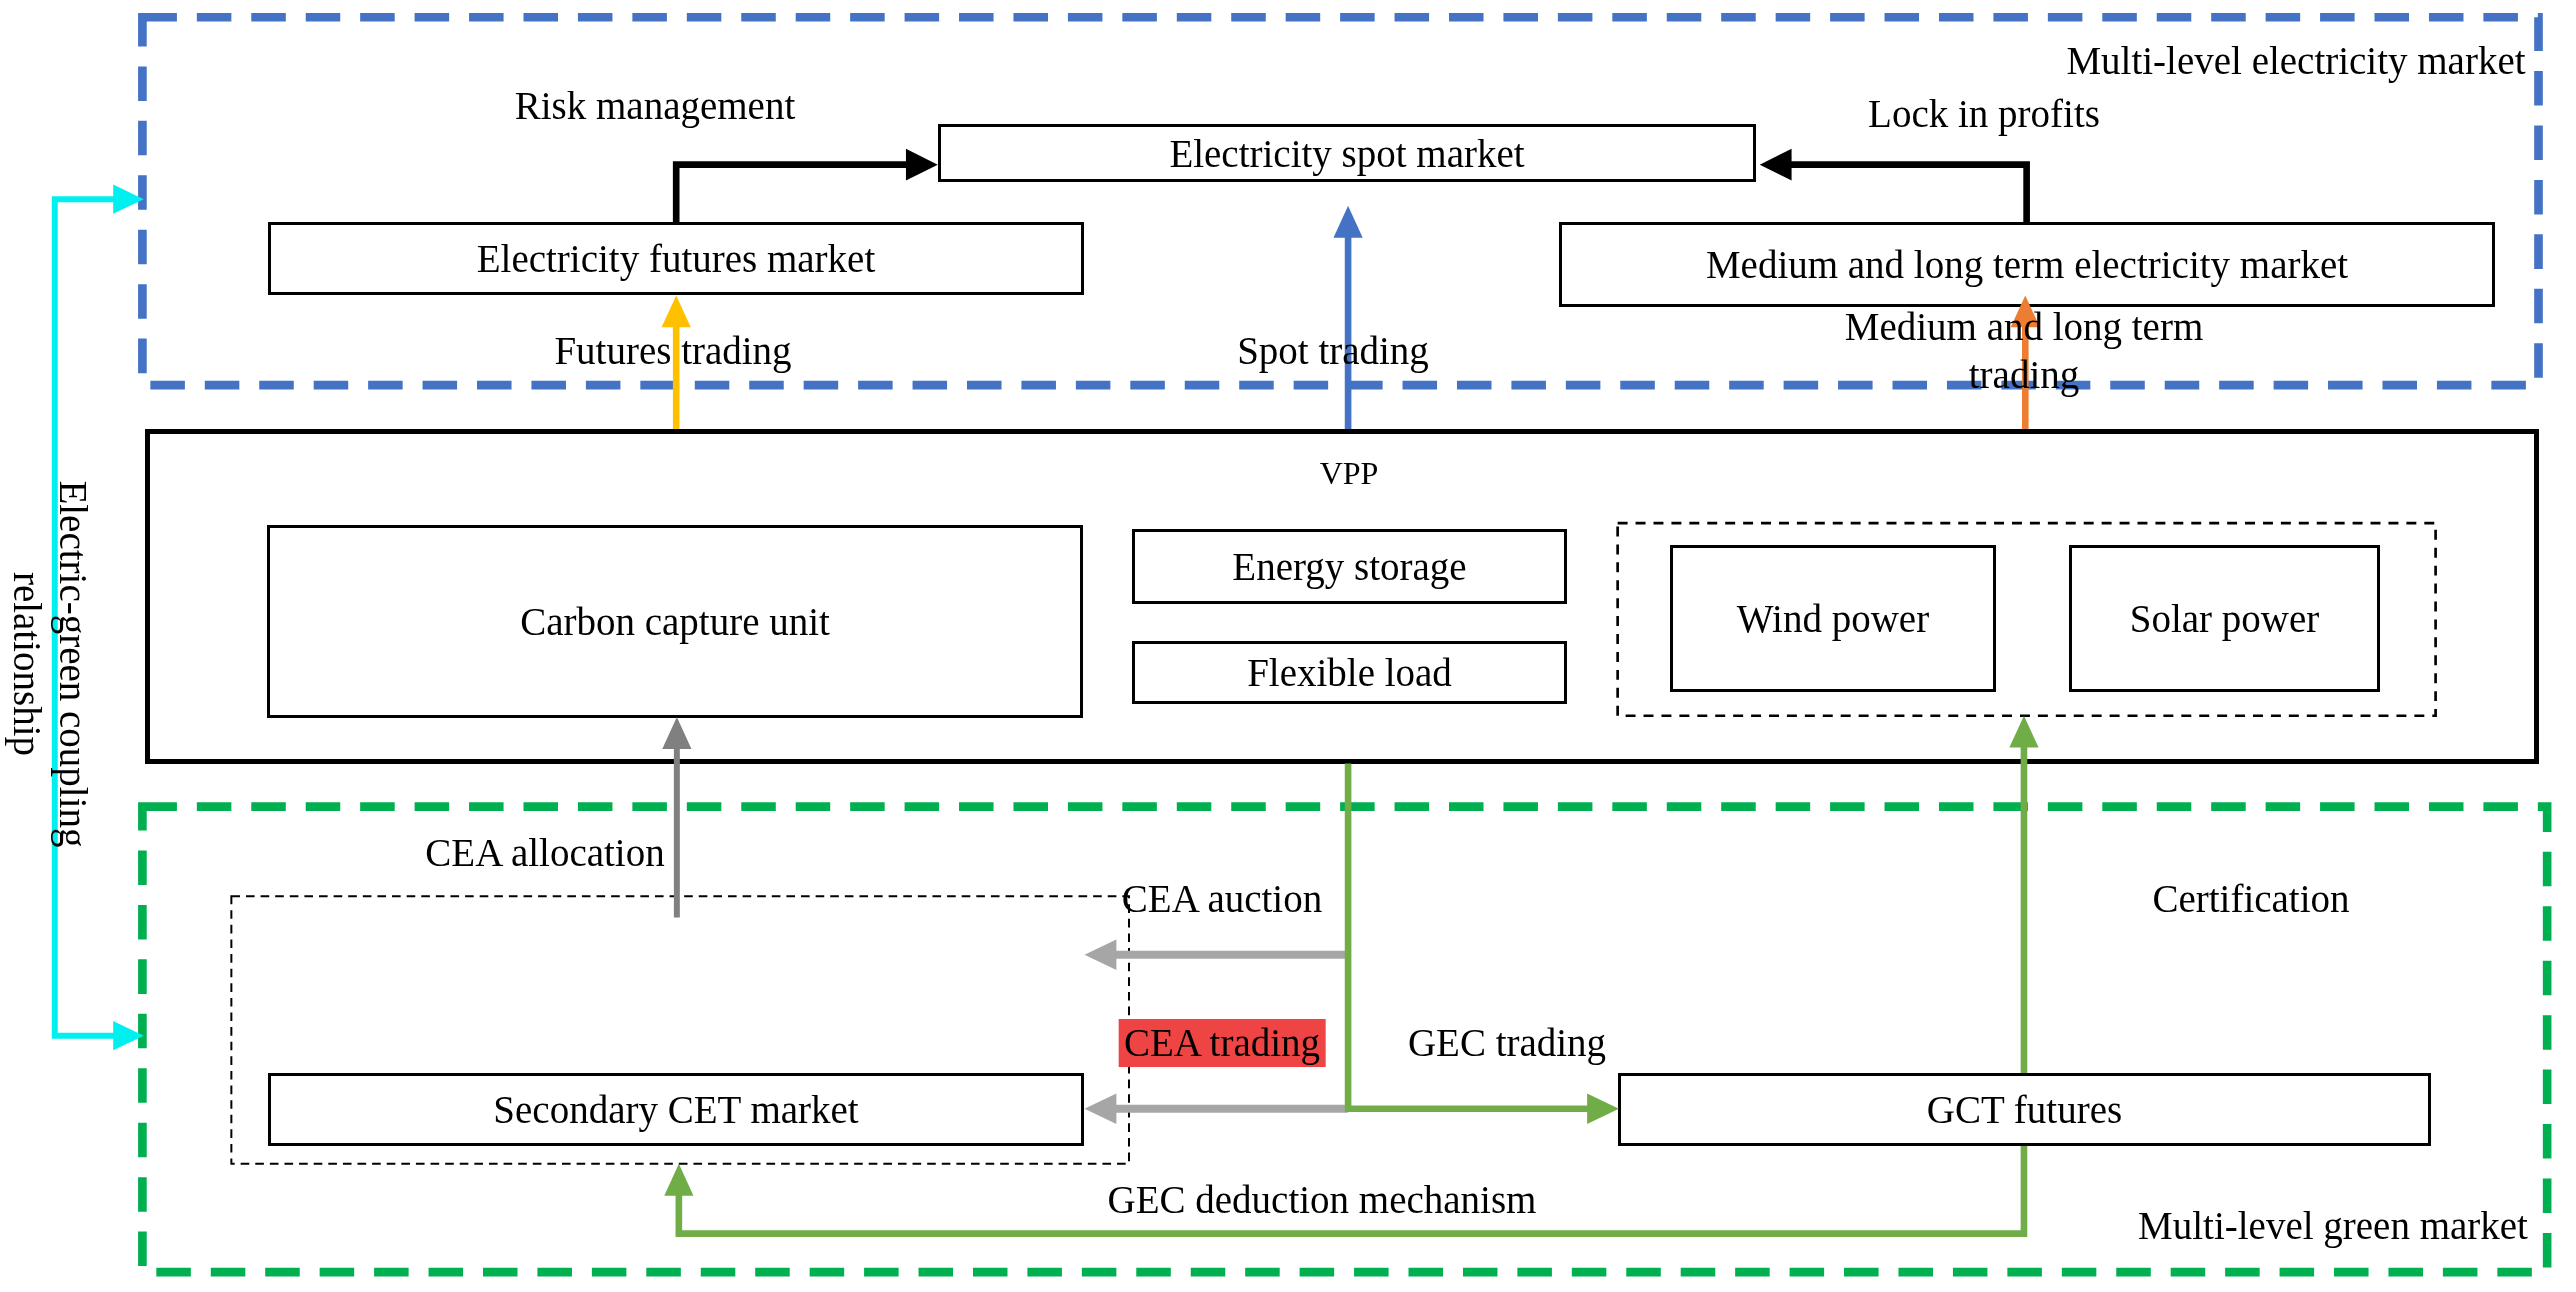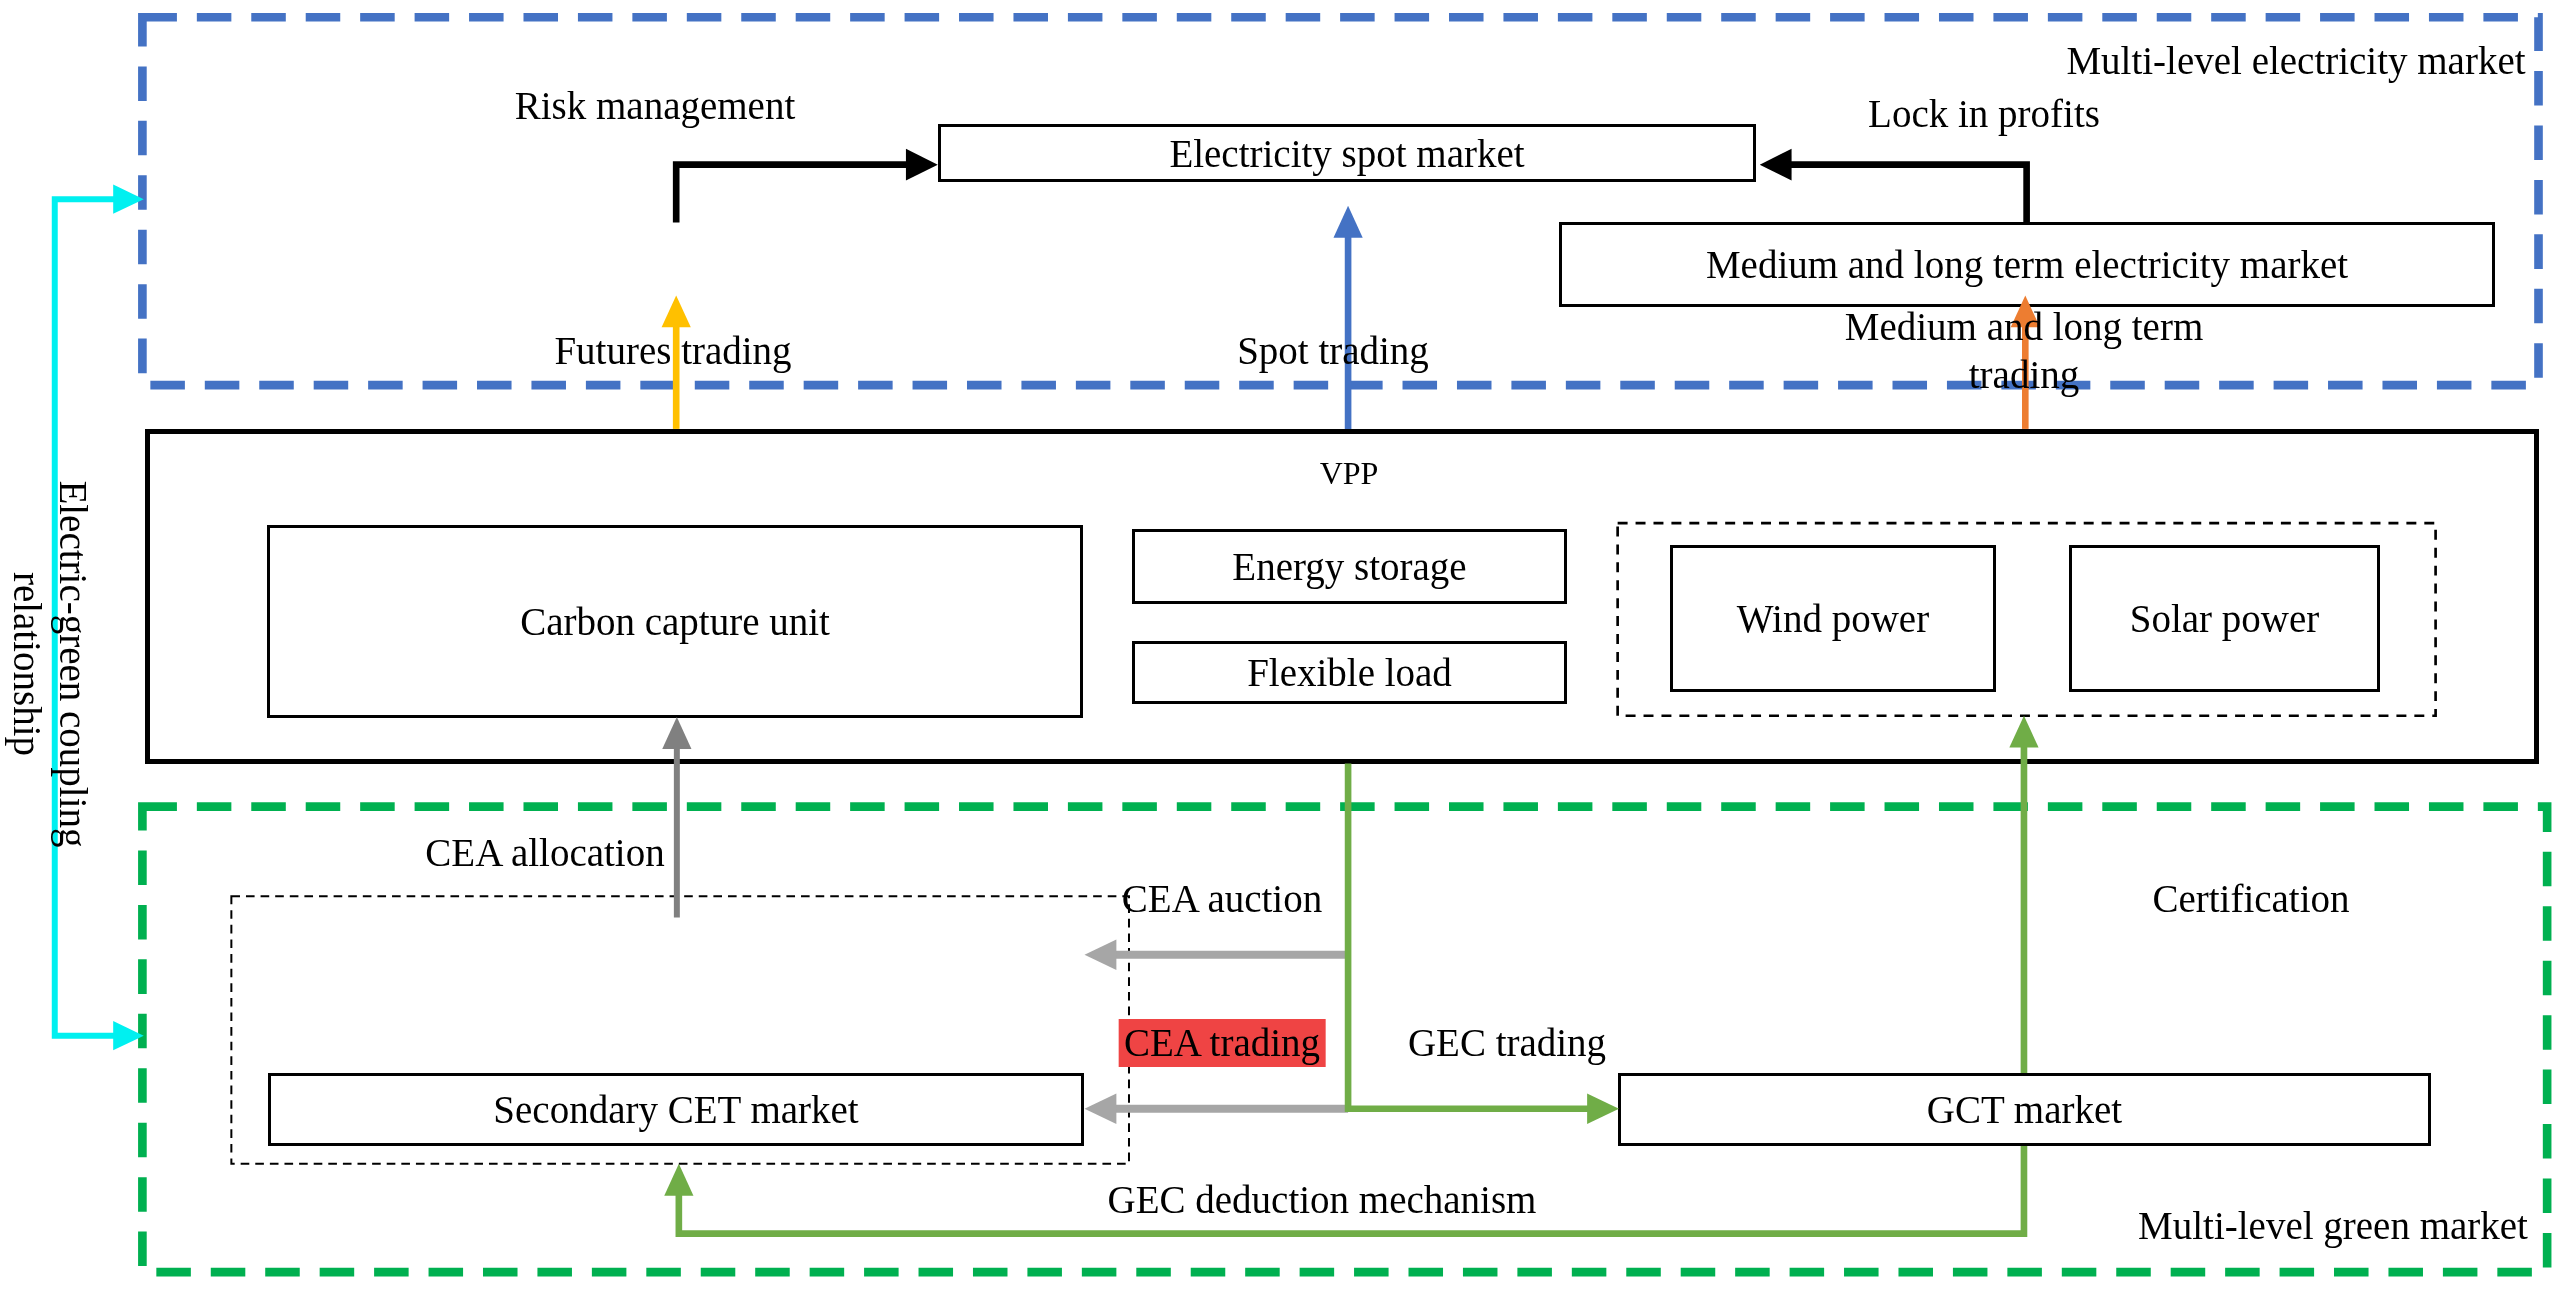--- a/index.html
+++ b/index.html
@@ -50,20 +50,23 @@
 </head>
 <body>
 
 <div id="canvas">
 
   <div class="outline" style="left:145px;top:429px;width:2394px;height:335px"></div>
 
   <div class="box" style="left:938px;top:124px;width:818px;height:58px">
     <span>Electricity spot market</span>
   </div>
+  <div class="box" style="left:268px;top:222px;width:816px;height:73px">
+    <span>Electricity futures market</span>
+  </div>
   <div class="box" style="left:1559px;top:222px;width:936px;height:85px">
     <span>Medium and long term electricity market</span>
   </div>
 
   <div class="box" style="left:267px;top:525px;width:816px;height:193px">
     <span>Carbon capture unit</span>
   </div>
   <div class="box" style="left:1132px;top:529px;width:435px;height:75px">
     <span>Energy storage</span>
   </div>
@@ -74,21 +77,21 @@
     <span>Wind power</span>
   </div>
   <div class="box" style="left:2069px;top:545px;width:311px;height:147px">
     <span>Solar power</span>
   </div>
 
   <div class="box" style="left:268px;top:1073px;width:816px;height:73px">
     <span>Secondary CET market</span>
   </div>
   <div class="box" style="left:1618px;top:1073px;width:813px;height:73px">
-    <span>GCT market</span>
+    <span>GCT futures</span>
   </div>
 
   <svg class="overlay" viewBox="0 0 3879 1946">
     <rect class="rc blue" x="214" y="26" width="3609" height="554"></rect>
     <rect class="rc green" x="214" y="1215" width="3622" height="701"></rect>
     <rect class="rc thin" x="2436" y="788" width="1232" height="290"></rect>
     <rect class="rc thin2" x="348" y="1350" width="1352" height="403"></rect>
 
     <g>
       <polyline class="ln black" points="1018,335 1018,248 1366,248"></polyline>

